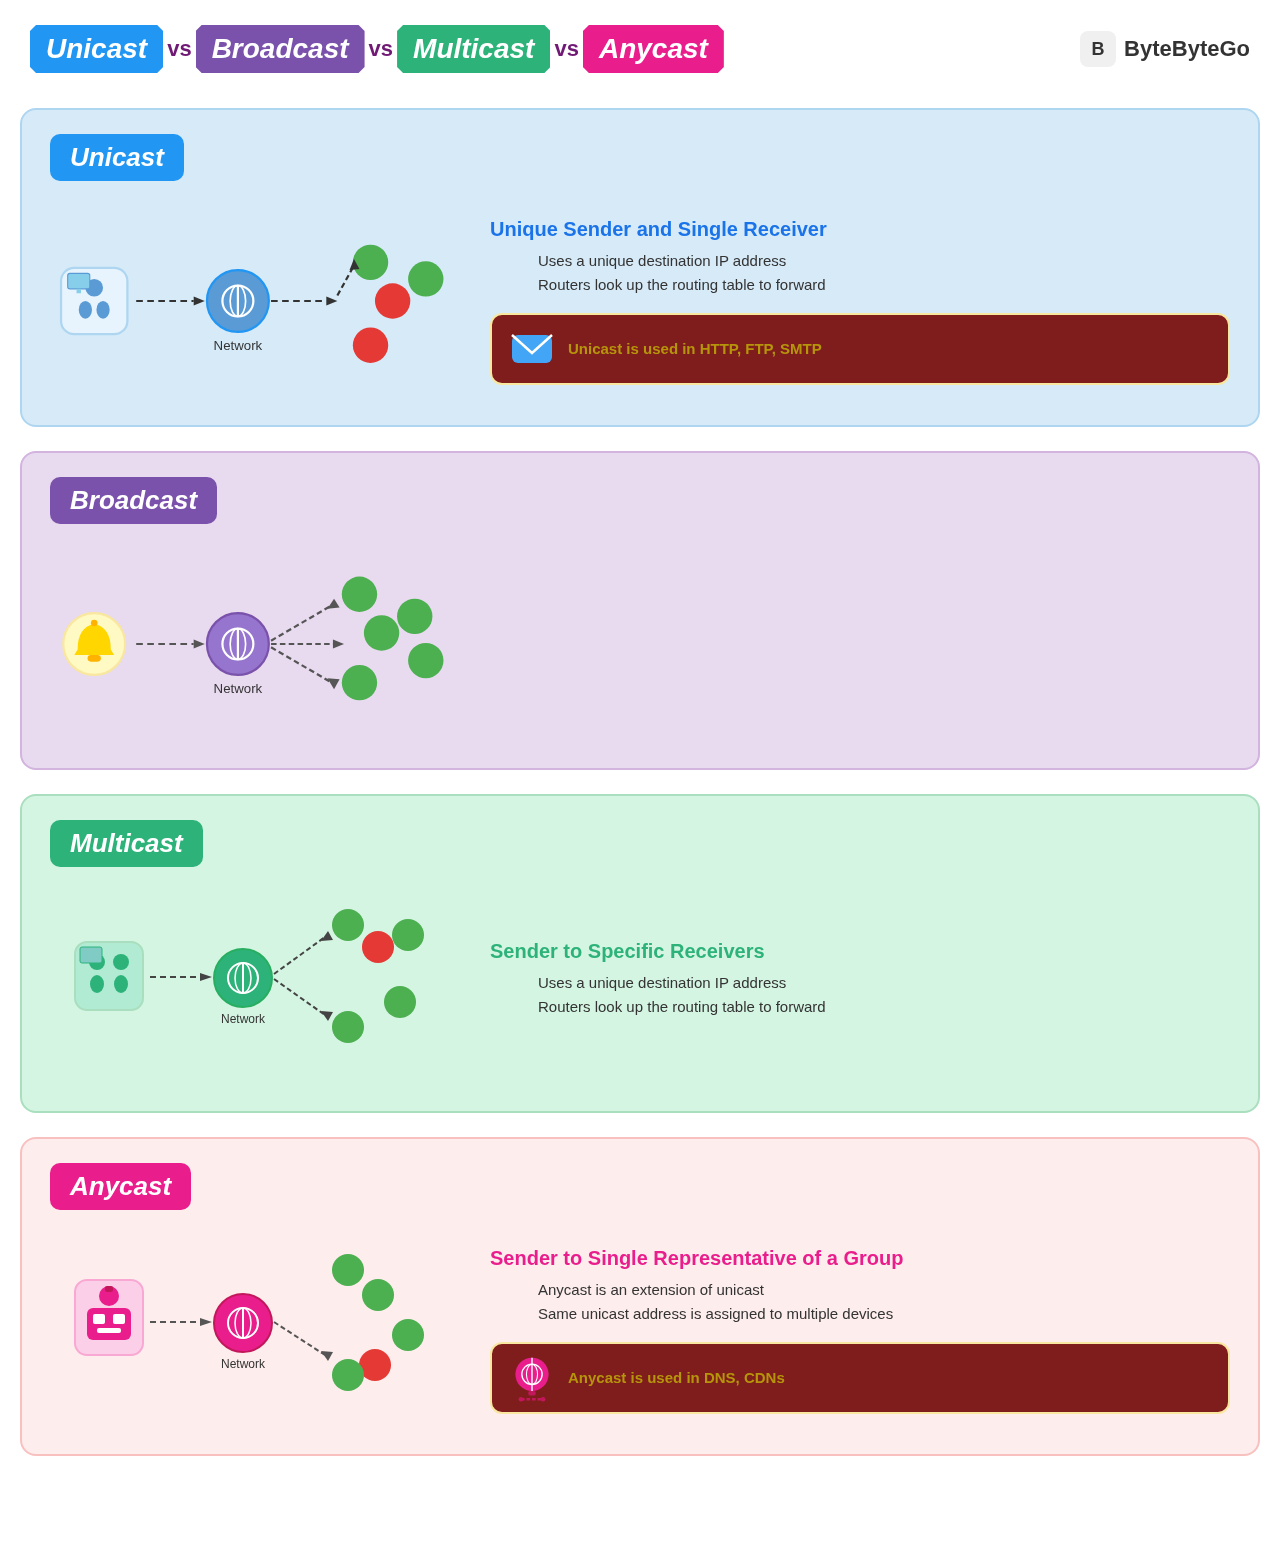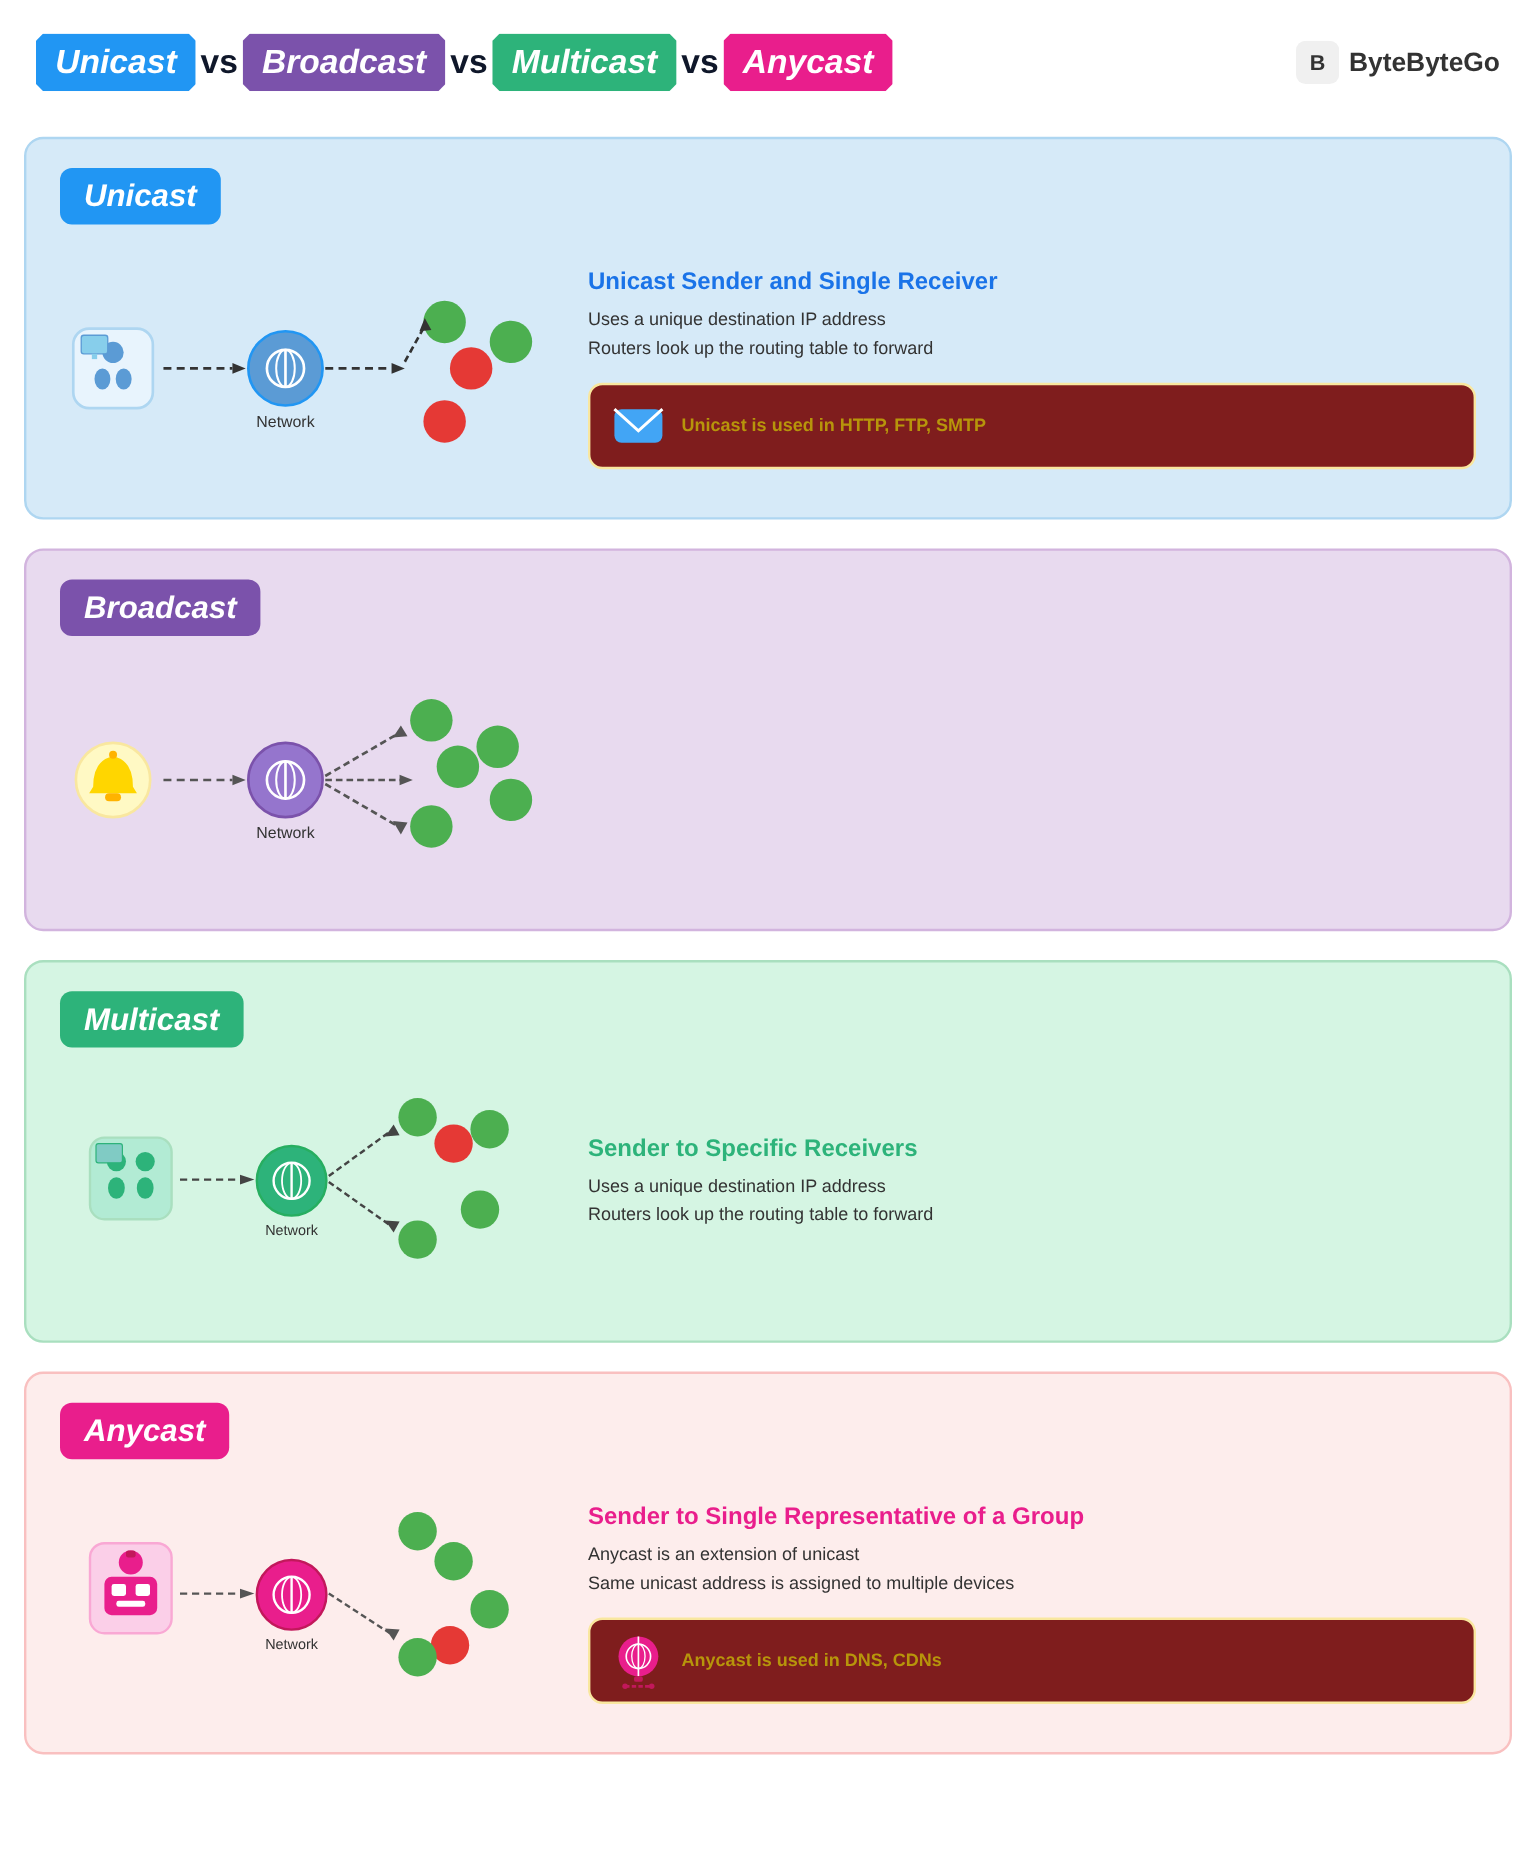--- a/index.html
+++ b/index.html
@@ -31,23 +31,23 @@
       font-style: italic;
       color: white;
       clip-path: polygon(6px 0%, calc(100% - 6px) 0%, 100% 6px, 100% calc(100% - 6px), calc(100% - 6px) 100%, 6px 100%, 0% calc(100% - 6px), 0% 6px);
       border-radius: 4px;
     }
     .badge-unicast { background: #2196F3; }
     .badge-broadcast { background: #7B52AB; }
     .badge-multicast { background: #2DB37A; }
     .badge-anycast { background: #E91E8C; }
     .vs-text {
-      font-size: 28px;
+      font-size: 22px;
       font-weight: 900;
-      color: #0f172a;
+      color: #701a75;
       margin: 16px 4px;
     }
     .brand {
       display: flex;
       align-items: center;
       gap: 8px;
       font-size: 22px;
       font-weight: 700;
       color: #333;
     }
@@ -111,20 +111,21 @@
     .info-title.unicast { color: #1A73E8; }
     .info-title.broadcast { color: #7B52AB; }
     .info-title.multicast { color: #2DB37A; }
     .info-title.anycast { color: #E91E8C; }
 
     .info-desc {
       font-size: 15px;
       color: #333;
       line-height: 1.6;
       margin-bottom: 16px;
+      margin-left: 48px;
     }
 
     .use-case-box {
       display: flex;
       align-items: center;
       gap: 12px;
       background: #7f1d1d;
       border: 2px solid #F9E79F;
       border-radius: 12px;
       padding: 10px 16px;
@@ -207,21 +208,21 @@
 
         <circle cx="290" cy="130" r="16" fill="#E53935"></circle>
 
         <circle cx="340" cy="70" r="16" fill="#4CAF50"></circle>
 
         <line x1="260" y1="85" x2="275" y2="58" stroke="#333" stroke-width="2" stroke-dasharray="5,3"></line>
         <polygon points="271,62 275,52 280,61" fill="#333"></polygon>
       </svg>
     </div>
     <div class="info">
-      <div class="info-title unicast">Unicast Sender and Single Receiver</div>
+      <div class="info-title unicast">Unique Sender and Single Receiver</div>
       <div class="info-desc">
         <span>Uses a unique destination IP address</span><br>
         <span>Routers look up the routing table to forward</span>
       </div>
       <div class="use-case-box">
         <div class="use-case-icon">
           <svg width="44" height="44" viewBox="0 0 44 44" xmlns="http://www.w3.org/2000/svg">
             <rect x="2" y="8" width="40" height="28" rx="6" fill="#42A5F5"></rect>
             <polyline points="2,8 22,26 42,8" fill="none" stroke="white" stroke-width="2.5"></polyline>
           </svg>

